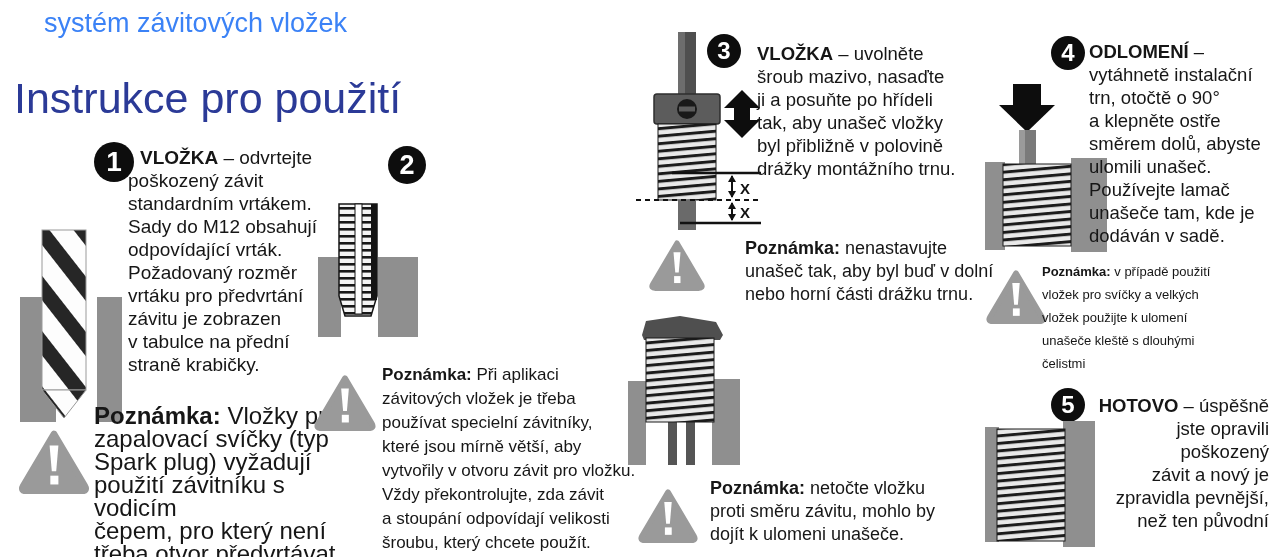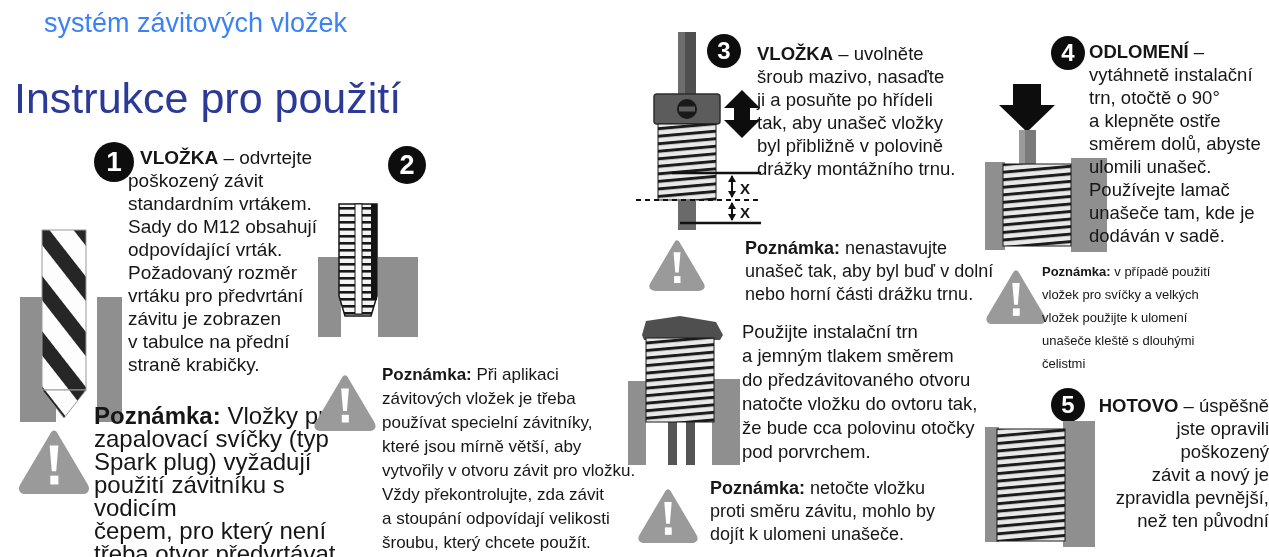--- a/index.html
+++ b/index.html
@@ -148,26 +148,20 @@
         <rect width="10" height="3" fill="#1b1b1b"></rect>
       </pattern>
     </defs>
     <rect x="0" y="68" width="18" height="84" fill="#8f8f8f"></rect>
     <rect x="84" y="66" width="28" height="86" fill="#8f8f8f"></rect>
     <rect x="40" y="104" width="9" height="48" fill="#555"></rect>
     <rect x="58" y="104" width="9" height="48" fill="#555"></rect>
     <polygon points="14,22 18,8 52,3 88,9 95,22 92,27 16,27" fill="#4f4f4f"></polygon>
     <rect x="18" y="25" width="68" height="84" fill="url(#coilB)" stroke="#1b1b1b" stroke-width="1"></rect>
   </svg>
-  <div class="abs txt" style="left:742px;top:320px;width:250px;line-height:24px;">Použijte instalační trn
-a jemným tlakem směrem
-do předzávitovaného otvoru
-natočte vložku do ovtoru tak,
-že bude cca polovinu otočky
-pod porvrchem.</div>
 
   <svg class="abs" style="left:637px;top:487px;" width="62" height="56" viewBox="0 0 100 90">
     <path d="M50 8 L92 79 Q96 86 87 86 L13 86 Q4 86 8 79 Z" fill="#9a9a9a" stroke="#9a9a9a" stroke-width="9" stroke-linejoin="round"></path>
     <polygon points="44,24 56,24 53,59 47,59" fill="#ffffff"></polygon>
     <rect x="45" y="65" width="11" height="12" fill="#ffffff"></rect>
   </svg>
   <div class="abs txt" style="left:710px;top:477px;width:270px;font-size:18px;"><span class="note-label">Poznámka:</span> <span>netočte vložku
 proti směru závitu, mohlo by
 dojít k ulomeni unašeče.</span></div>
 

